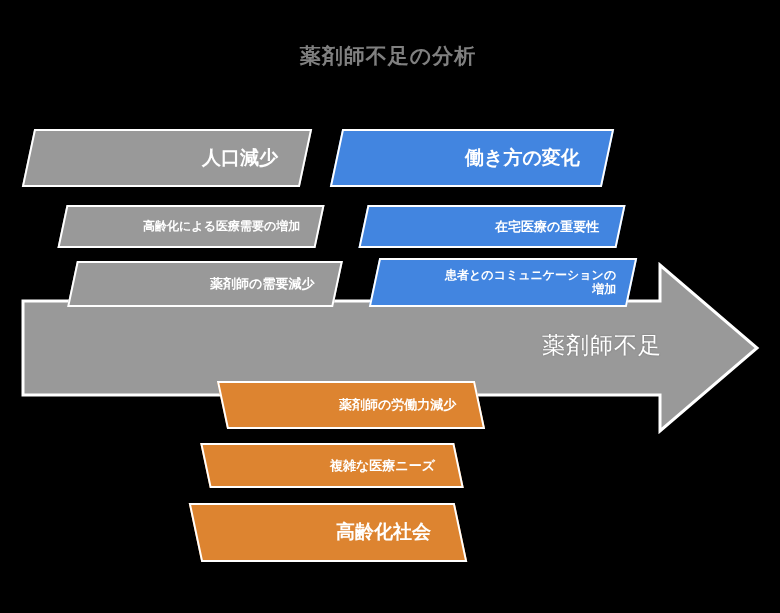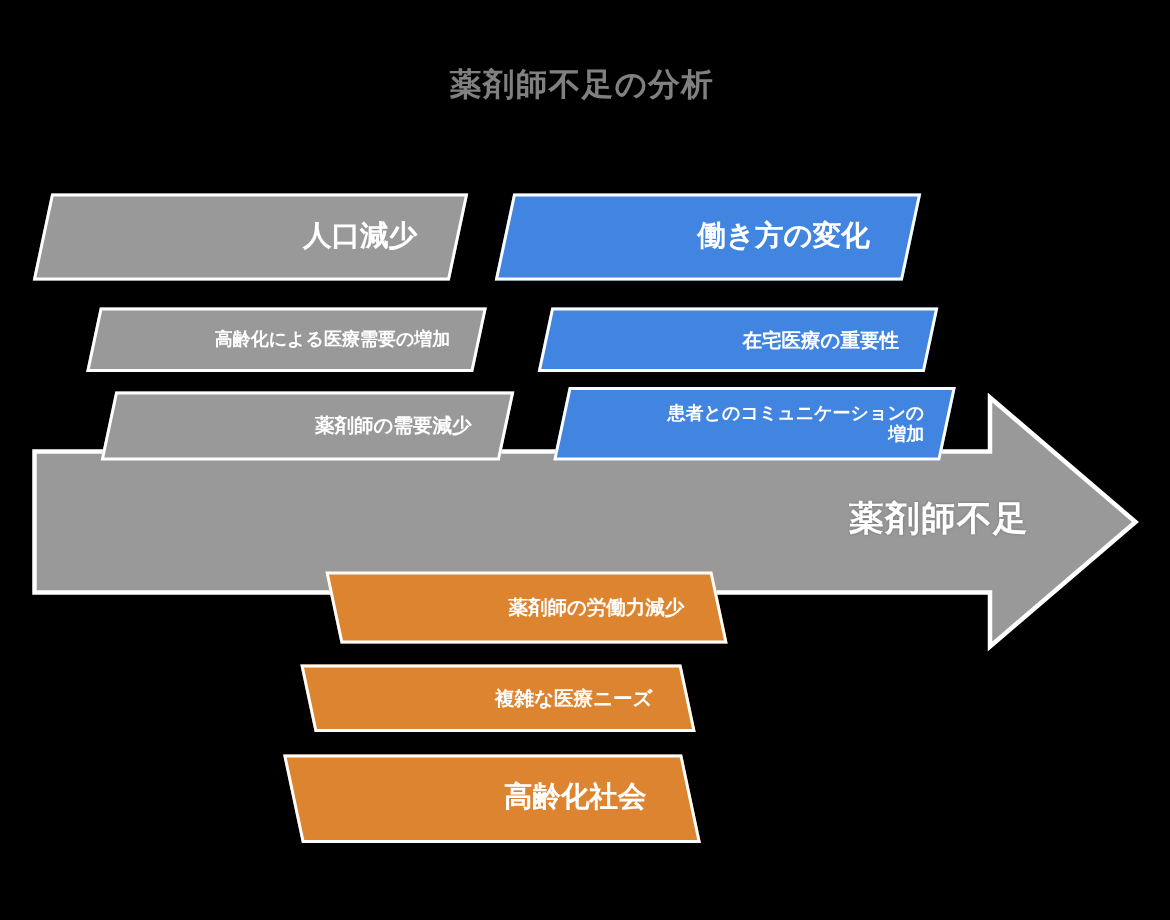--- a/index.html
+++ b/index.html
@@ -34,27 +34,27 @@
   #main-arrow {
     position: absolute;
     left: 20px;
     top: 262px;
     width: 740px;
     height: 172px;
   }
   #main-arrow svg { display: block; }
   #main-arrow-label {
     position: absolute;
-    left: 536px;
+    left: 512px;
     top: 330px;
     width: 180px;
     text-align: center;
     color: #ffffff;
     font-size: 23px;
-    font-weight: bold;
+    font-weight: normal;
     letter-spacing: 1px;
     white-space: nowrap;
     text-shadow: 0 0 2px rgba(0,0,0,0.25);
   }
 
   
   .card {
     position: absolute;
     box-sizing: border-box;
     border: 2px solid #ffffff;

